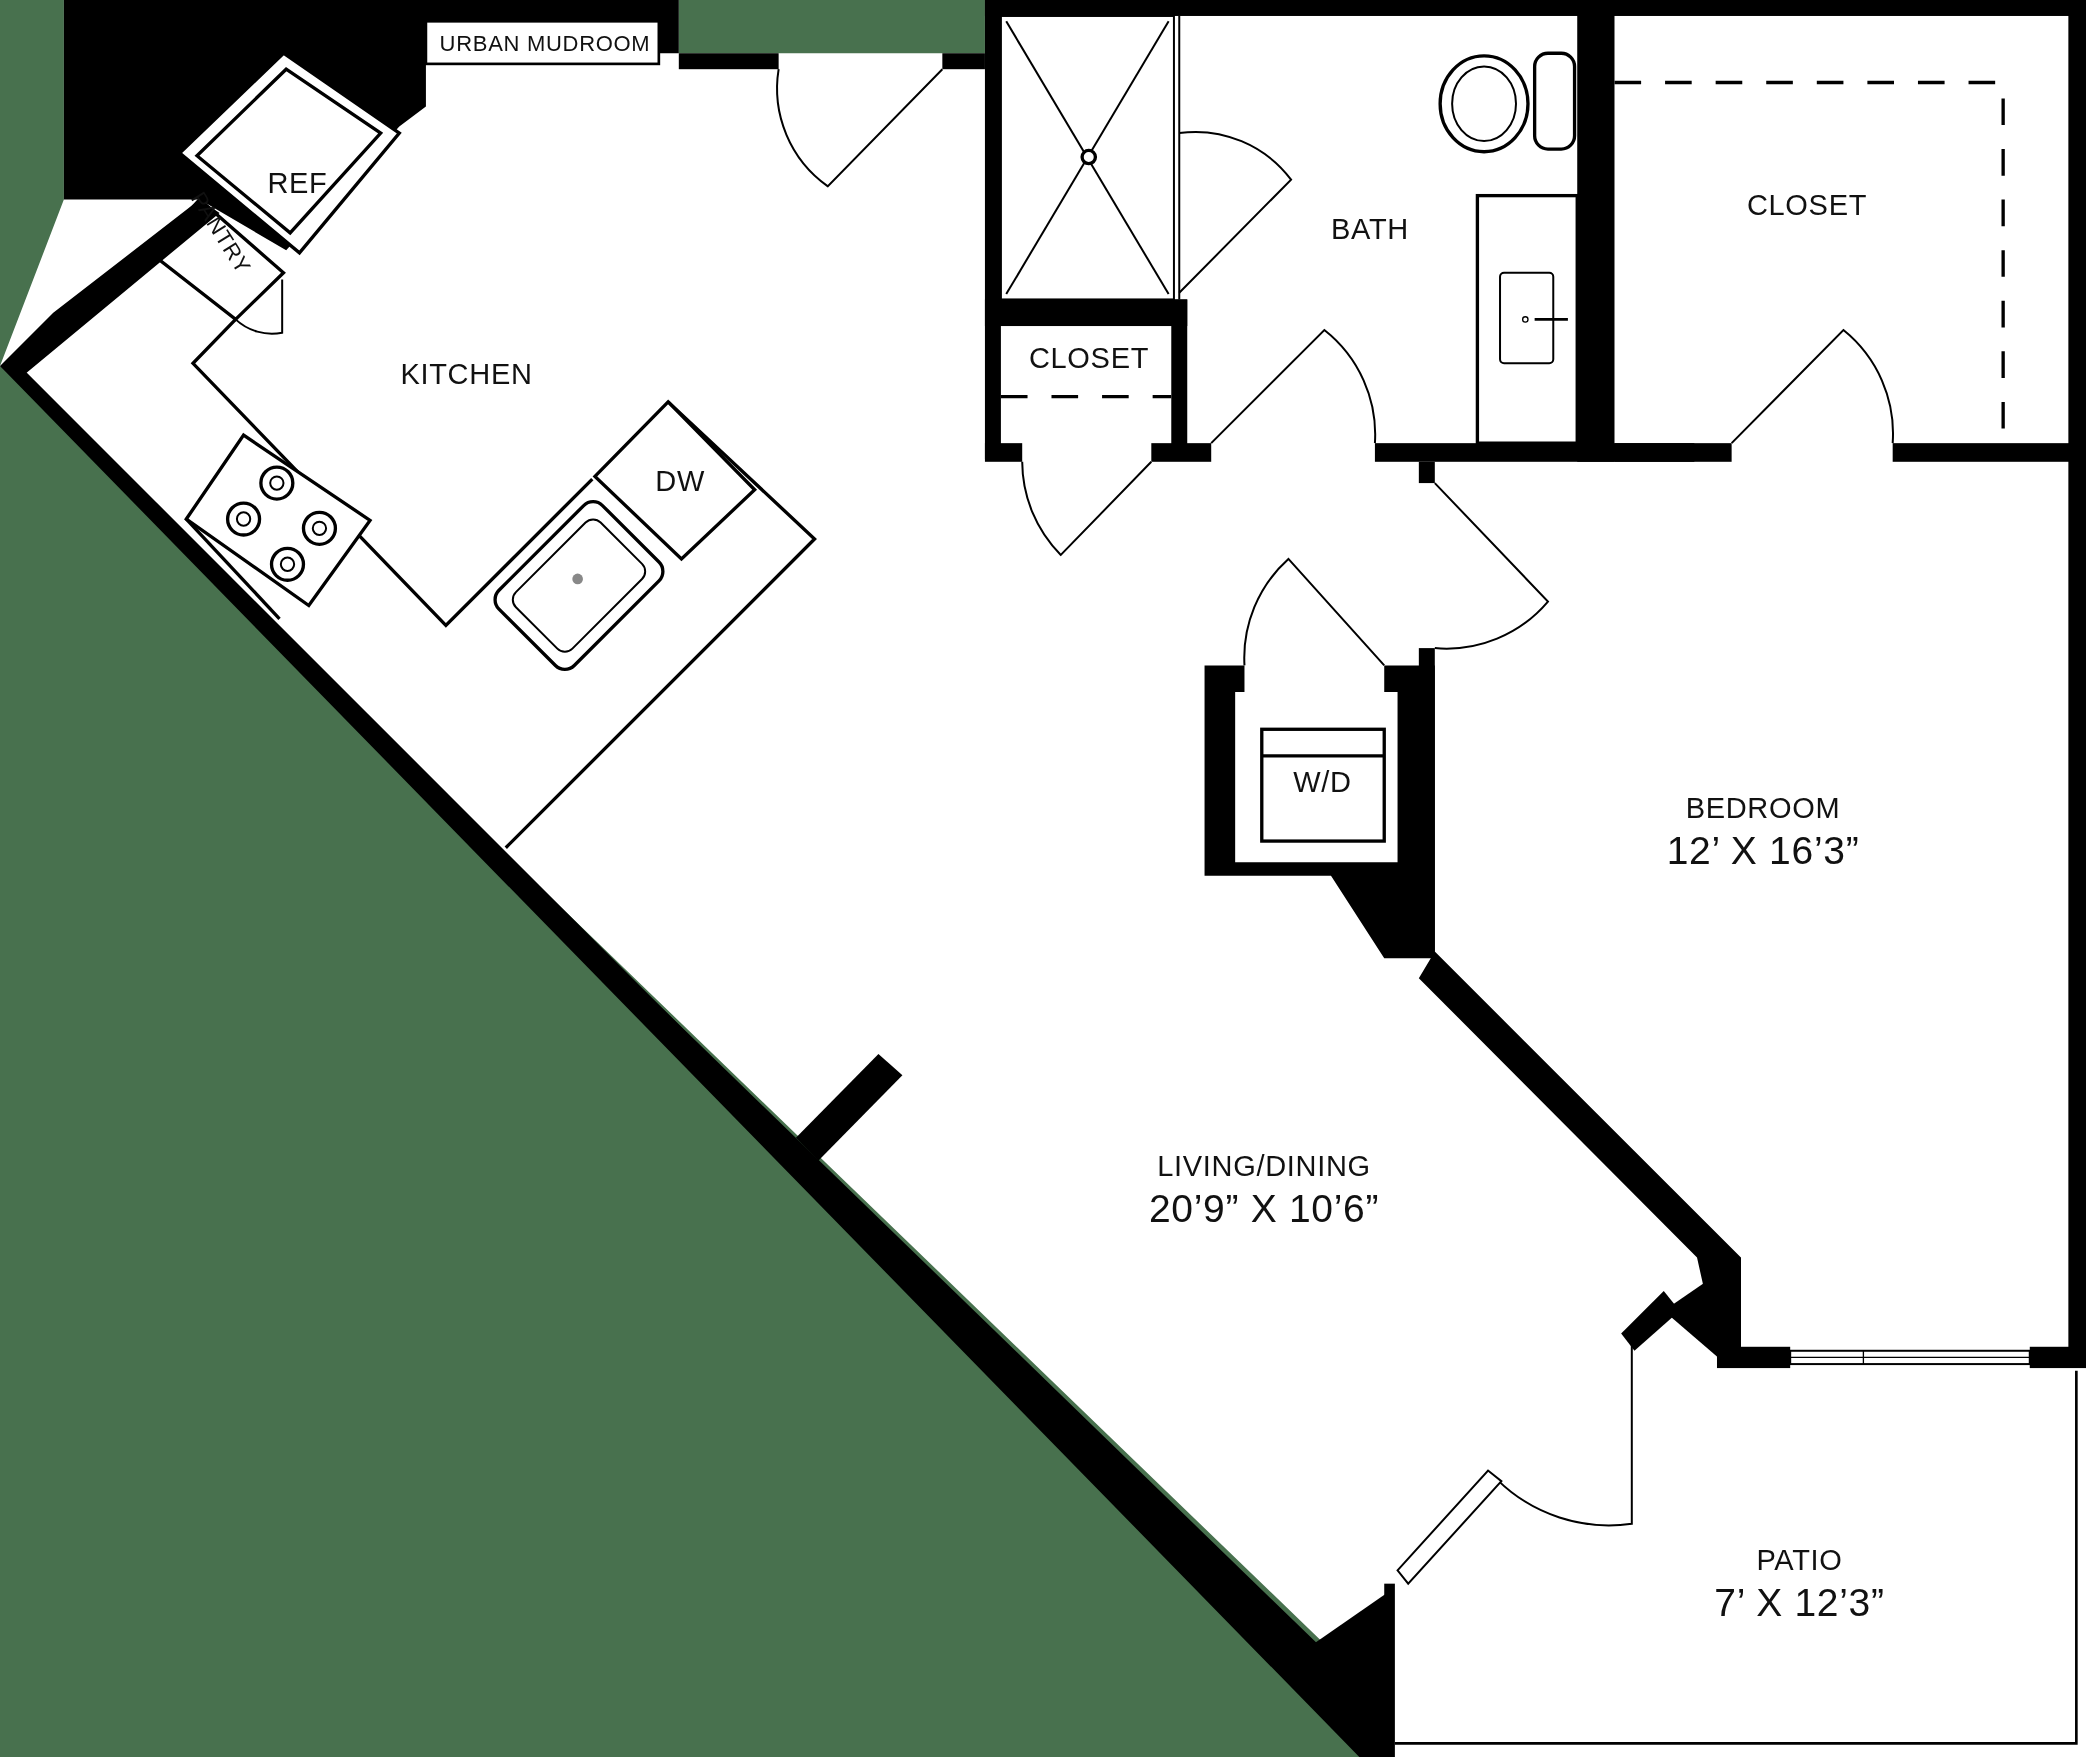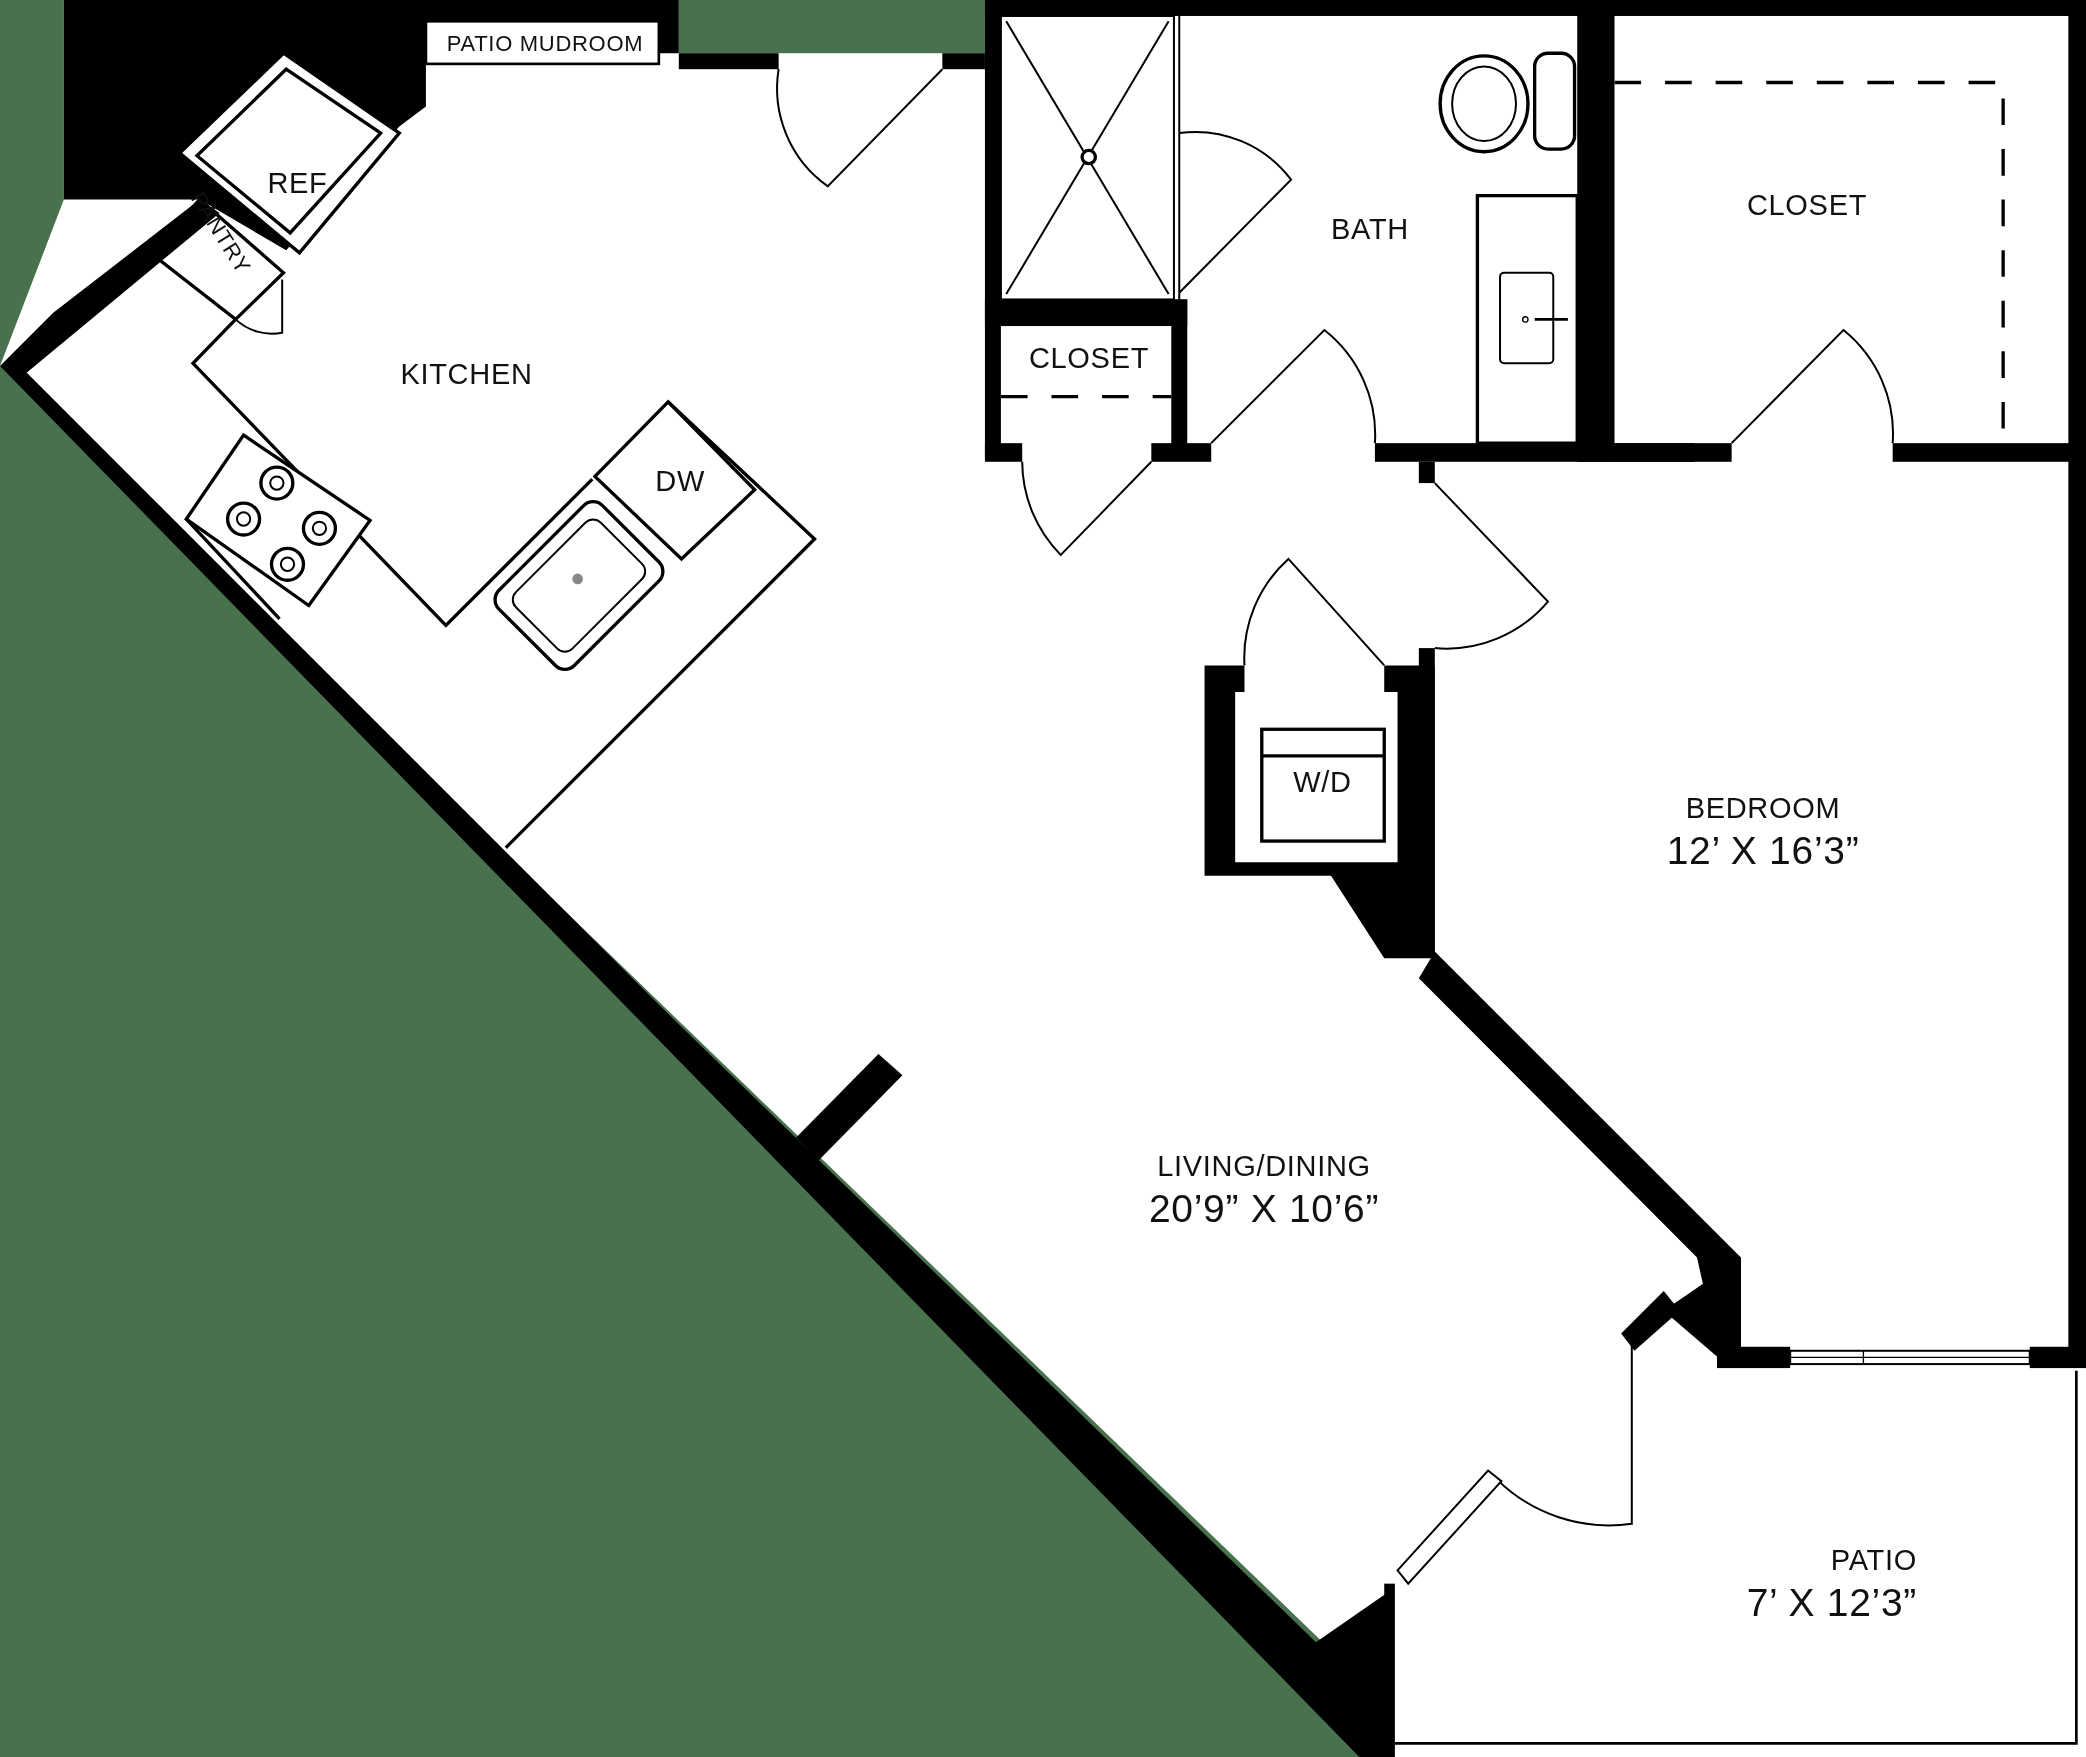--- a/index.html
+++ b/index.html
@@ -141,37 +141,37 @@
     <line x1="1400" y1="1015" x2="1400" y2="1025" stroke-width="1"></line>
 
     <path d="M 1125,1112 A 120 120 0 0 0 1226,1145 L 1226,1010" stroke-width="1.5"></path>
 
     <polygon points="1050,1180 1118,1105 1128,1113 1058,1190" fill="#fff" stroke-width="1.5"></polygon>
 
     <polyline points="1048,1310 1560,1310 1560,1030" stroke-width="2"></polyline>
   </g>
 </svg>
 
-<div class="lbl small" style="left:431px;top:31px;width:228px;">PATIO MUDROOM</div>
+<div class="lbl small" style="left:431px;top:31px;width:228px;">URBAN MUDROOM</div>
 <div class="lbl room" style="left:257px;top:126px;width:81px;margin-top:41px;">REF</div>
 <div class="lbl small rot-pantry" style="left:173px;top:220px;width:95px;">PANTRY</div>
 <div class="lbl room" style="left:382px;top:358px;width:169px;">KITCHEN</div>
 <div class="lbl room" style="left:632px;top:465px;width:73px;text-align:right;">DW</div>
 <div class="lbl room" style="left:1010px;top:342px;width:158px;">CLOSET</div>
 <div class="lbl room" style="left:1315px;top:213px;width:110px;">BATH</div>
 <div class="lbl room" style="left:1726px;top:189px;width:162px;">CLOSET</div>
 <div class="lbl room" style="left:1282px;top:766px;width:81px;">W/D</div>
 
 <div class="lbl room" style="left:1616px;top:792px;width:294px;">
   <span class="line">BEDROOM</span>
   <span class="line dim">12’ X 16’3”</span>
 </div>
 
 <div class="lbl room" style="left:1117px;top:1150px;width:294px;">
   <span class="line">LIVING/DINING</span>
   <span class="line dim">20’9” X 10’6”</span>
 </div>
 
-<div class="lbl room" style="left:1682px;top:1544px;width:235px;text-align:right;">
+<div class="lbl room" style="left:1682px;top:1544px;width:235px;">
   <span class="line">PATIO</span>
   <span class="line dim">7’ X 12’3”</span>
 </div>
 
 
 </body></html>

